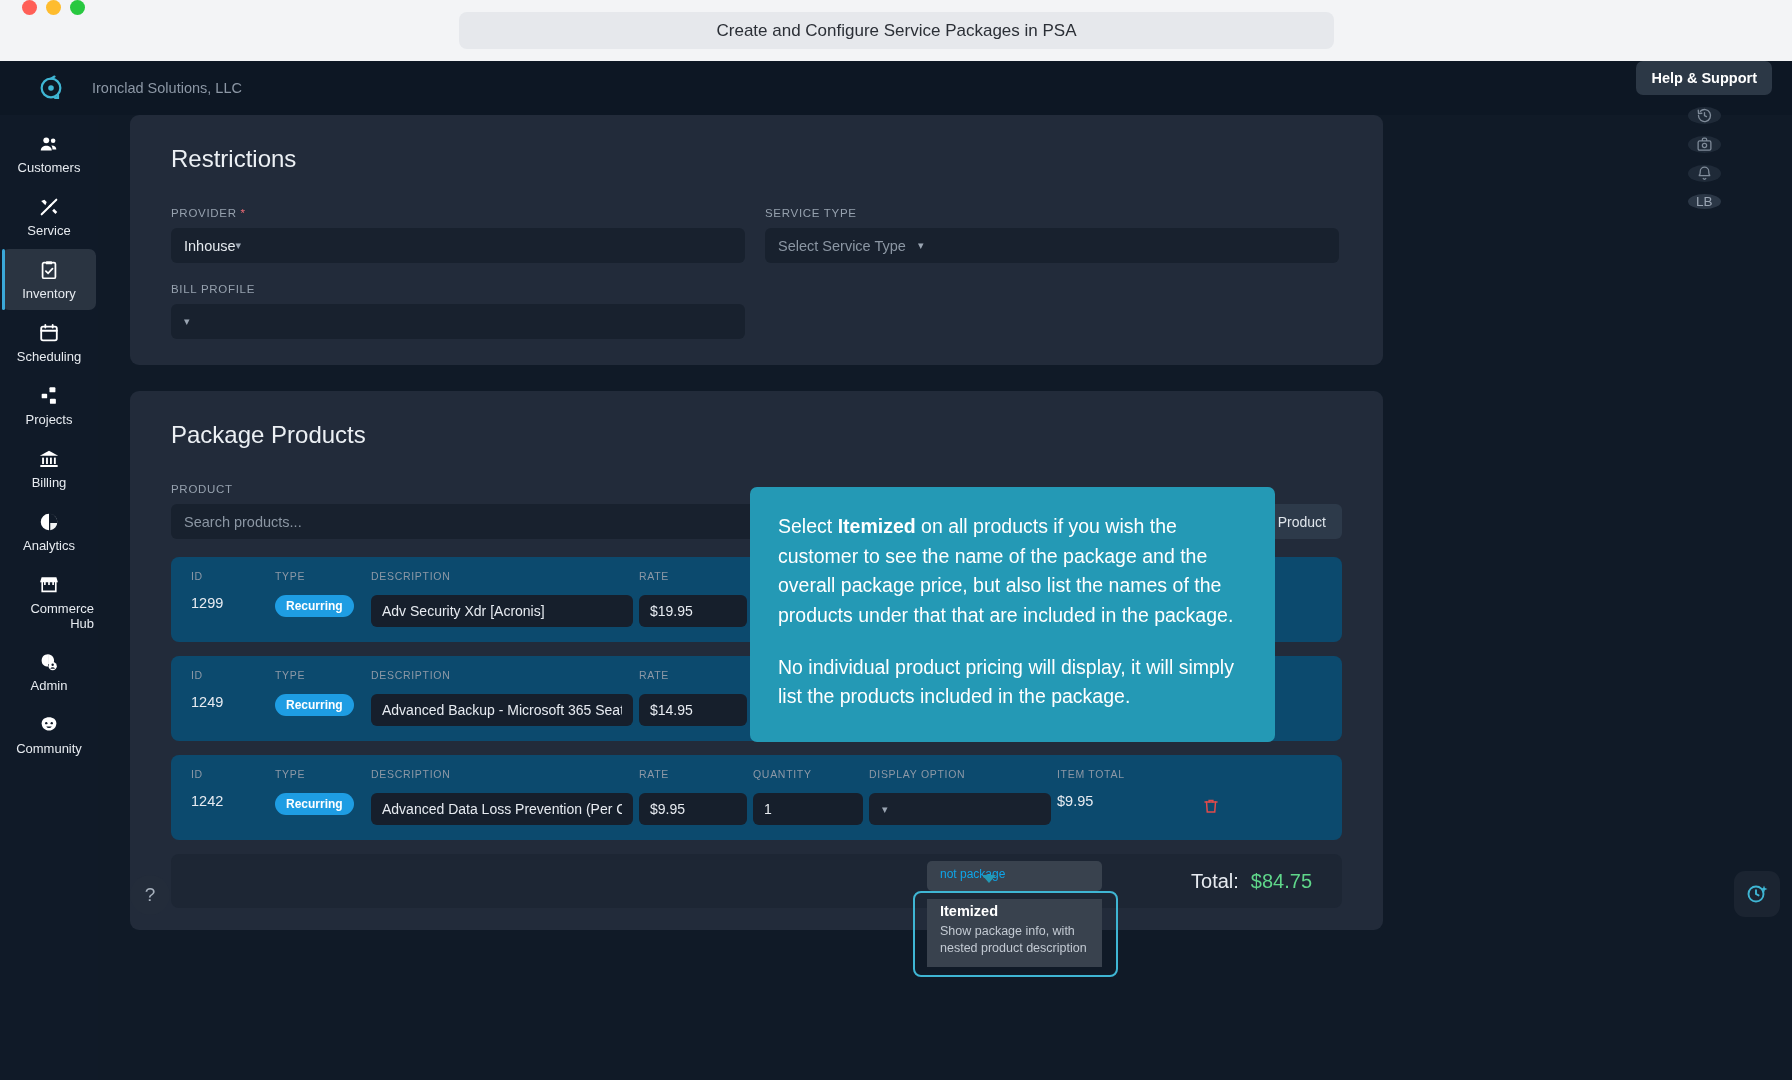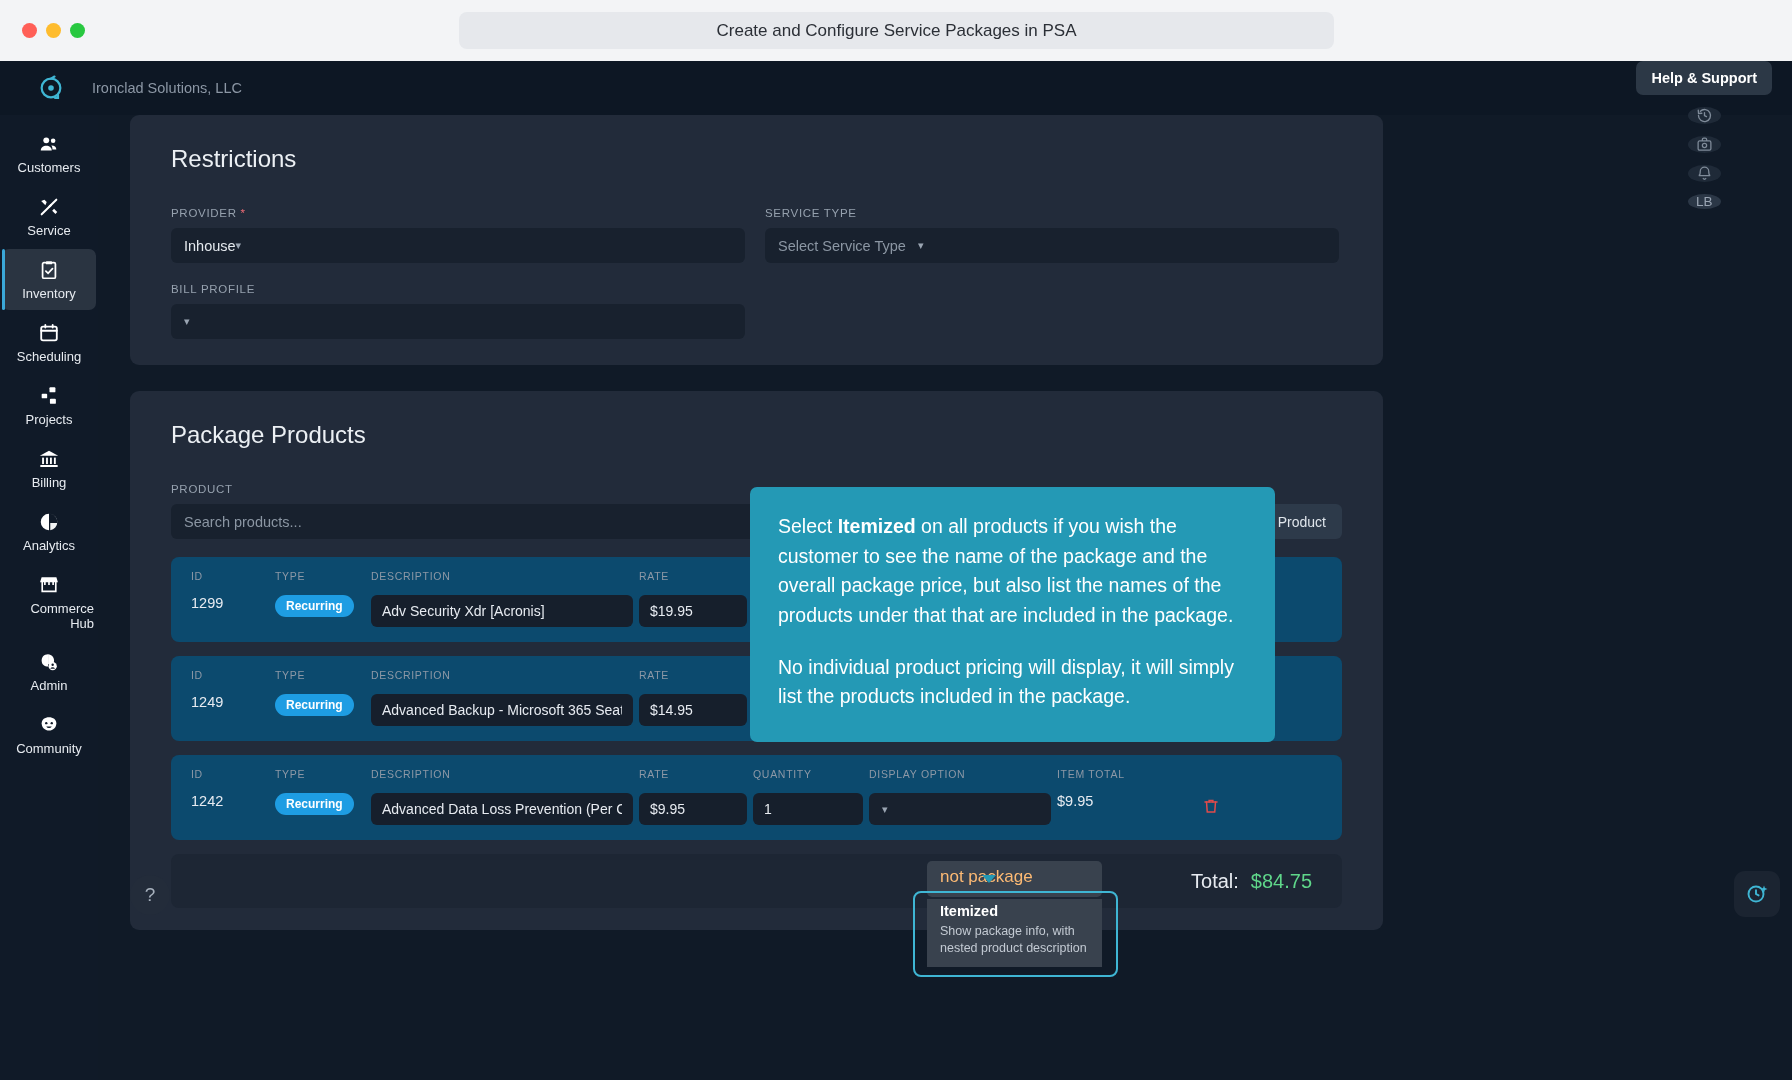--- a/index.html
+++ b/index.html
@@ -8,21 +8,21 @@
     font-family: "Liberation Sans", sans-serif;
     background: #0d1520;
     overflow: hidden;
   }
 
   
   .window-chrome {
     position: absolute; top: 0; left: 0;
     width: 1792px; height: 61px;
     background: #f3f4f6;
-    display: flex; align-items: center;
+    display: flex; 
   }
   .traffic-lights { display: flex; gap: 9px; margin-left: 22px; }
   .tl { width: 15px; height: 15px; border-radius: 50%; }
   .tl.red { background: #ff5f57; }
   .tl.yellow { background: #febc2e; }
   .tl.green { background: #28c840; }
   .title-pill {
     position: absolute; left: 459px; top: 12px;
     width: 875px; height: 37px;
     background: #e6e8ec; border-radius: 8px;
@@ -210,21 +210,21 @@
   .callout b { font-weight: bold; }
 
   
   .type-dropdown {
     position: absolute; left: 927px; top: 800px;
     width: 175px; background: #39424e;
     border-radius: 5px; z-index: 30;
     padding: 4px 0;
   }
   .dd-partial {
-    font-size: 17px; color: #fdba74; padding: 2px 13px 6px 13px;
+    font-size: 12px; color: #0ea5e9; padding: 2px 13px 6px 13px;
   }
   .dd-caret {
     position: absolute; left: 55px; top: 14px;
     width: 0; height: 0;
     border-left: 7px solid transparent;
     border-right: 7px solid transparent;
     border-top: 8px solid #2499b5;
   }
   .dd-item-hl {
     position: absolute; left: 913px; top: 830px;

